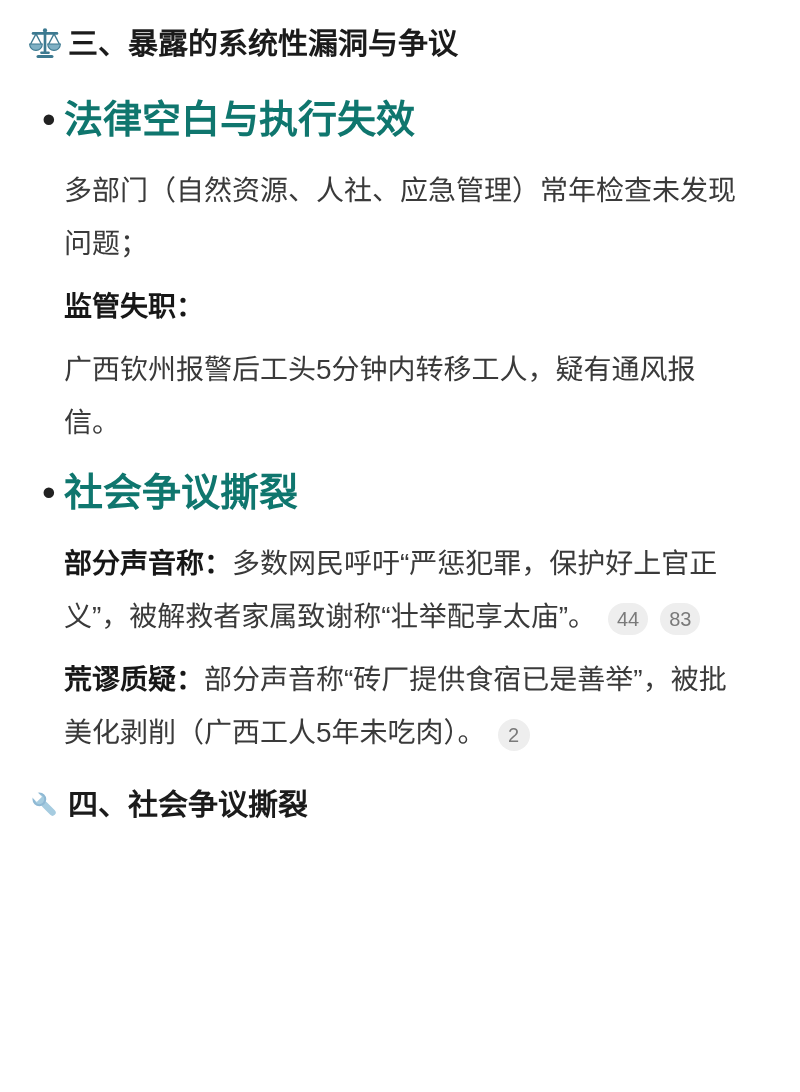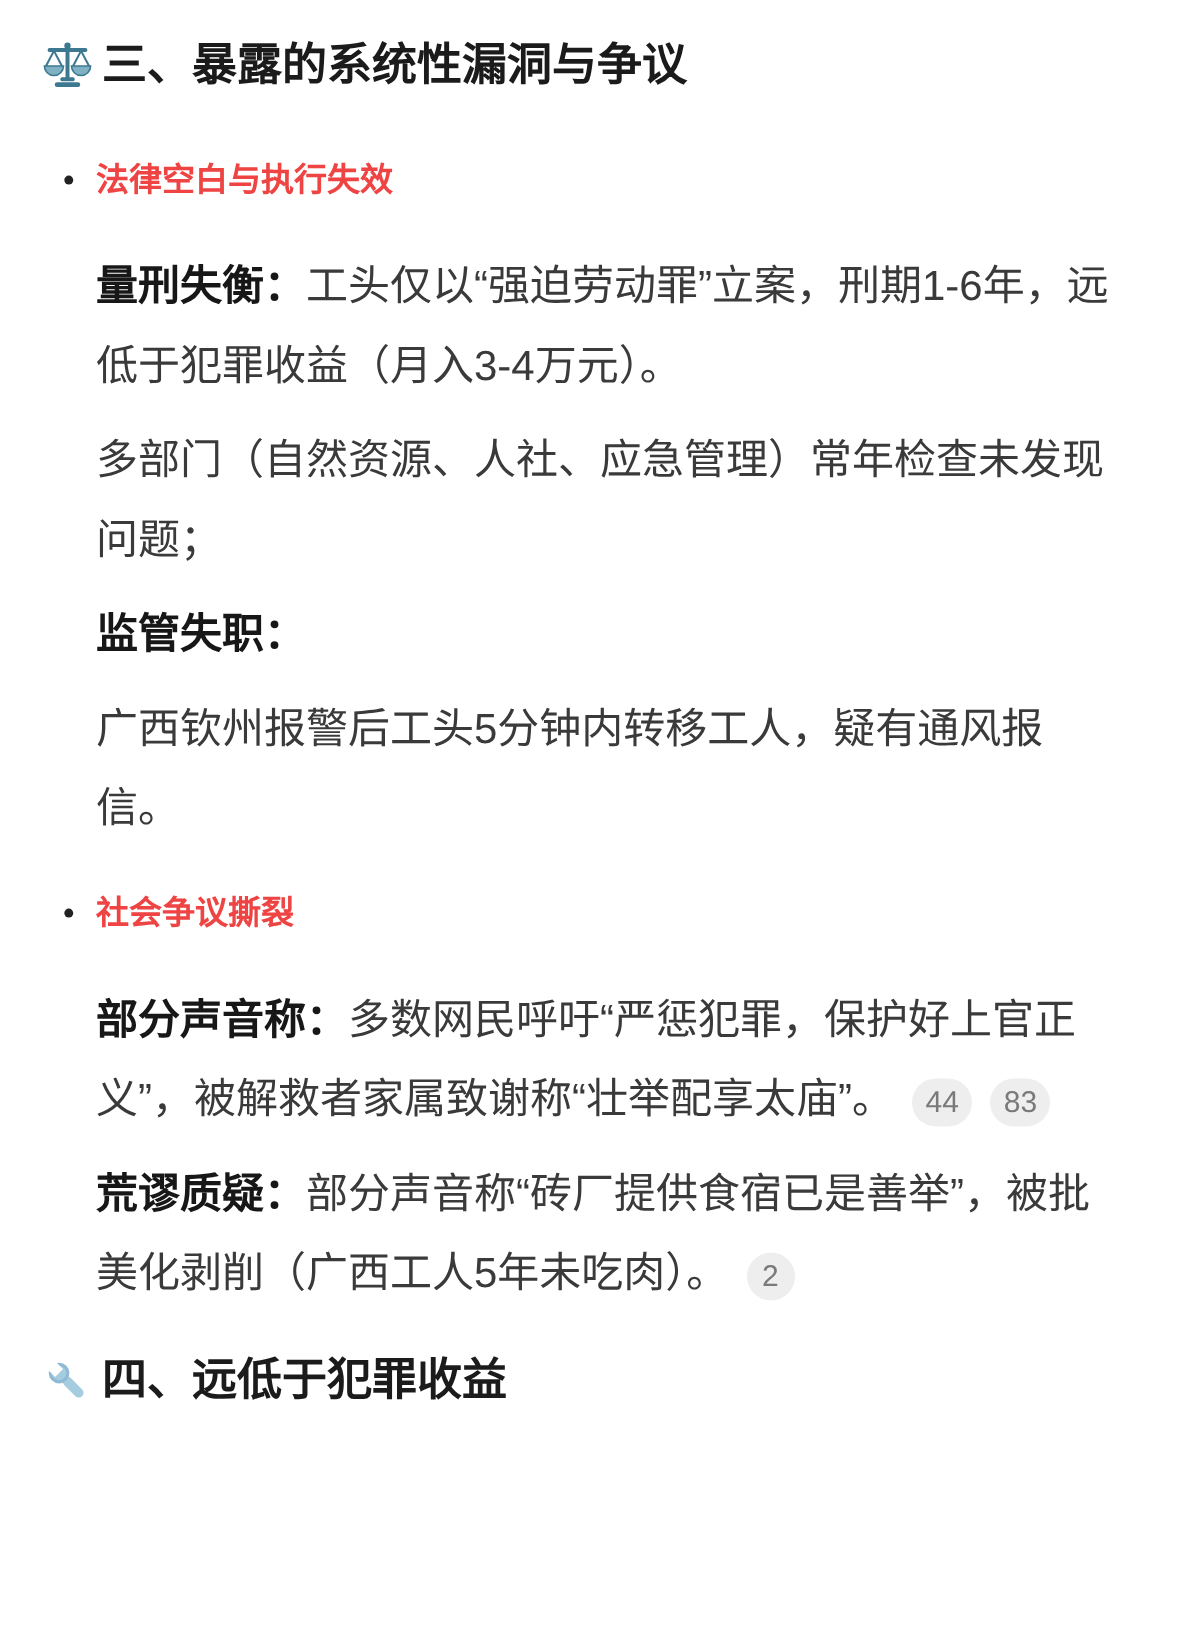--- a/index.html
+++ b/index.html
@@ -31,24 +31,24 @@
     height: 34px;
     flex: 0 0 auto;
     display: inline-flex;
     align-items: center;
     justify-content: center;
   }
   .heading.mt { margin-top: 26px; }
   .bullet-row {
     display: flex;
     margin: 38px 0 0 14px;
-    font-size: 22px;
+    font-size: 39px;
     line-height: 36px;
     font-weight: 700;
-    color: #ef4444;
+    color: #0f766e;
   }
   .bullet-row.tight { margin-top: 26px; align-items: center; }
   .bullet-dot {
     width: 22px;
     flex: 0 0 auto;
     font-weight: 400;
     color: #222222;
   }
   .bullet-dot::before { content: "•"; }
   .para-group {
@@ -112,21 +112,20 @@
     </span>
     <span class="h-text">三、暴露的系统性漏洞与争议</span>
   </div>
 
   <div class="bullet-row">
     <span class="bullet-dot"></span>
     <span class="b-text">法律空白与执行失效</span>
   </div>
 
   <section class="para-group">
-    <p class="para"><strong>量刑失衡：</strong><span>工头仅以“强迫劳动罪”立案，刑期1-6年，远低于犯罪收益（月入3-4万元）。</span></p>
 
 
     <p class="para"><span>多部门（自然资源、人社、应急管理）常年检查未发现问题；</span></p>
 
     <p class="para"><strong>监管失职：</strong></p>
 
     <p class="para"><span>广西钦州报警后工头5分钟内转移工人，疑有通风报信。</span></p>
   </section>
 
   <div class="bullet-row tight">
@@ -144,16 +143,16 @@
     <span class="h-icon">
       <svg width="34" height="34" viewBox="0 0 64 64" aria-hidden="true">
         <g transform="rotate(-45 32 32)">
           <rect x="26" y="26" width="12" height="32" rx="6" fill="#a6cce0"></rect>
           <circle cx="32" cy="17" r="13" fill="#8fb9d4"></circle>
           <circle cx="32" cy="17" r="9" fill="#a6cce0"></circle>
           <rect x="25" y="0" width="14" height="17" fill="#ffffff"></rect>
         </g>
       </svg>
     </span>
-    <span class="h-text">四、远低于犯罪收益</span>
+    <span class="h-text">四、社会争议撕裂</span>
   </div>
 
 </main>
 
 </body></html>

